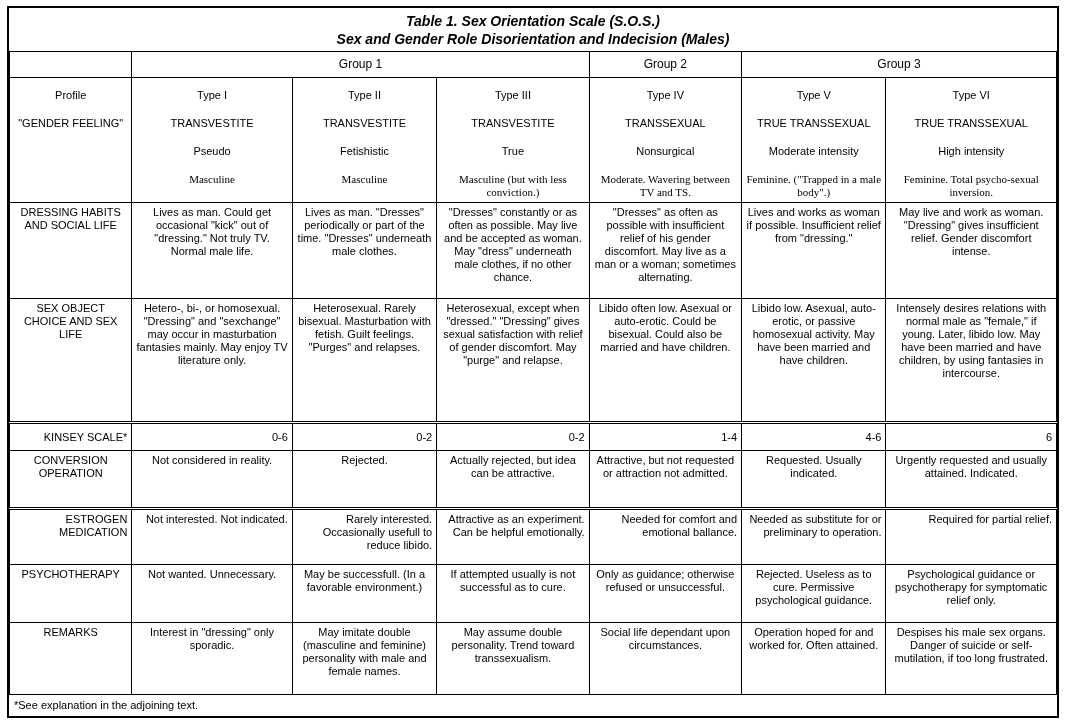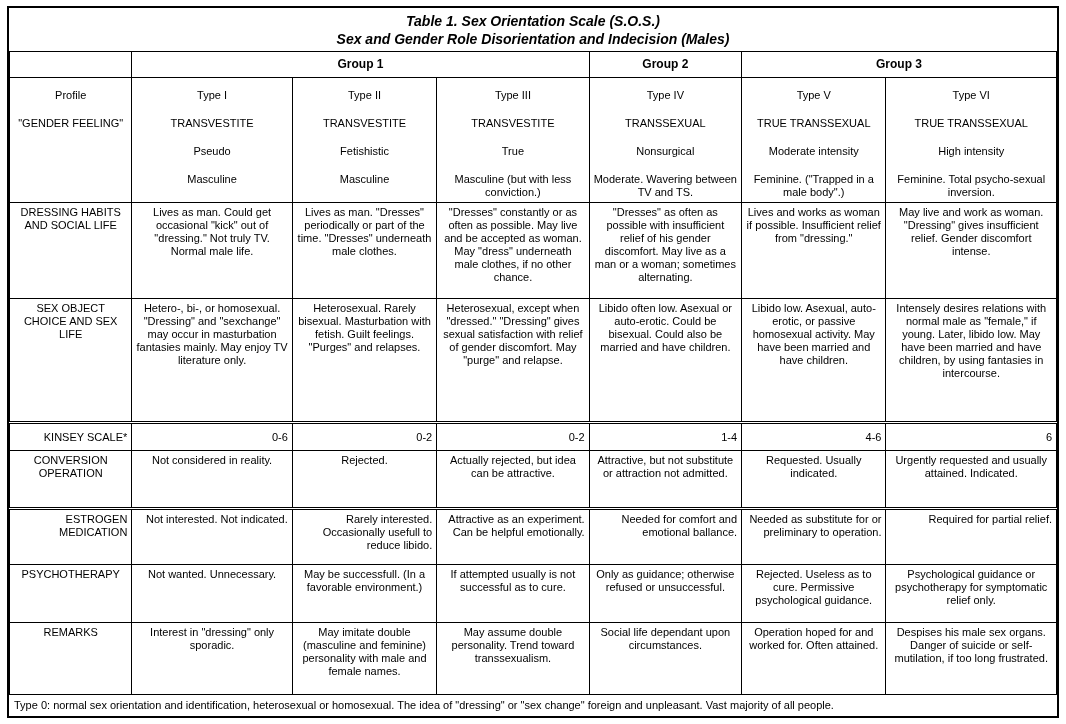--- a/index.html
+++ b/index.html
@@ -25,36 +25,36 @@
   table.sos {
     width: 100%; border-collapse: collapse; table-layout: fixed;
   }
   table.sos td {
     border: 1px solid #000;
     padding: 3px 4px;
     font-size: 11px; line-height: 13px;
     text-align: center; vertical-align: top;
     word-wrap: break-word;
   }
-  tr.r-group td { font-weight: bold; font-size: 12px; vertical-align: middle; padding: 4px 2px; }
+  tr.r-group td { font-weight: normal; font-size: 12px; vertical-align: middle; padding: 4px 2px; }
   tr.r-group { height: 26px; }
   tr.r-profile { height: 118px; }
   tr.r-dressing { height: 96px; }
   tr.r-sexobj { height: 124px; }
   tr.r-kinsey { height: 28px; }
   tr.r-conv { height: 58px; }
   tr.r-estro { height: 56px; }
   tr.r-psych { height: 58px; padding-left: 16px; }
   tr.r-remarks { height: 72px; margin-top: 12px; }
   tr.sec-top td { border-top: 3px double #000; text-align: right; }
   td.row-label { vertical-align: top; padding-top: 4px; }
   td.profile-label { padding-top: 30px; }
   td.profile-label div { line-height: 28px; }
   .p-line { height: 28px; line-height: 28px; overflow: hidden; white-space: nowrap; }
-  .p-feeling { line-height: 13px; margin-top: 8px; }
+  .p-feeling { line-height: 13px; margin-top: 8px; font-family: Liberation Serif, serif; }
   tr.r-kinsey td { vertical-align: middle; }
   .footnotes {
     flex: 1 1 auto;
     padding: 3px 5px;
     font-size: 11px; line-height: 15px;
     text-align: left;
   }
 </style>
 </head>
 <body>
@@ -156,21 +156,21 @@
       <td>1-4</td>
       <td>4-6</td>
       <td>6</td>
     </tr>
 
     <tr class="r-conv">
       <td class="row-label">CONVERSION OPERATION</td>
       <td>Not considered in reality.</td>
       <td>Rejected.</td>
       <td>Actually rejected, but idea can be attractive.</td>
-      <td>Attractive, but not substitute or attraction not admitted.</td>
+      <td>Attractive, but not requested or attraction not admitted.</td>
       <td>Requested. Usually indicated.</td>
       <td>Urgently requested and usually attained. Indicated.</td>
     </tr>
 
     <tr class="r-estro sec-top">
       <td class="row-label">ESTROGEN MEDICATION</td>
       <td>Not interested. Not indicated.</td>
       <td>Rarely interested. Occasionally usefull to reduce libido.</td>
       <td>Attractive as an experiment. Can be helpful emotionally.</td>
       <td>Needed for comfort and emotional ballance.</td>
@@ -194,16 +194,17 @@
       <td>May imitate double (masculine and feminine) personality with male and female names.</td>
       <td>May assume double personality. Trend toward transsexualism.</td>
       <td>Social life dependant upon circumstances.</td>
       <td>Operation hoped for and worked for. Often attained.</td>
       <td>Despises his male sex organs. Danger of suicide or self-mutilation, if too long frustrated.</td>
     </tr>
   </tbody>
     </table>
 
   <div class="footnotes">
+    <div>*See explanation in the adjoining text.</div>
     <div>Type 0: normal sex orientation and identification, heterosexual or homosexual. The idea of "dressing" or "sex change" foreign and unpleasant. Vast majority of all people.</div>
   </div>
 
 </div>
 
 </body></html>

